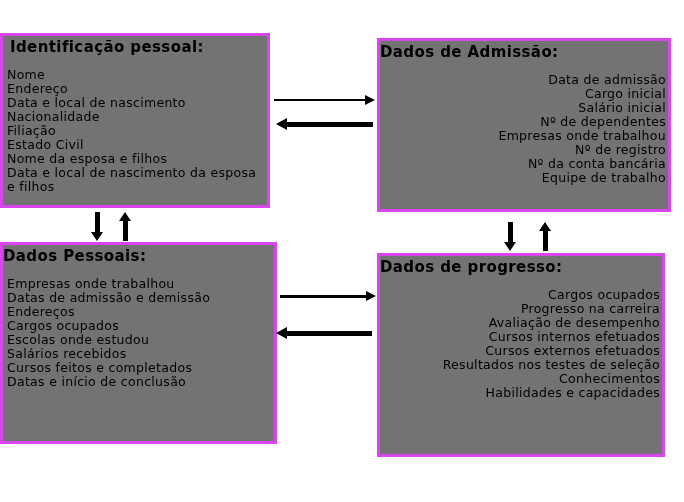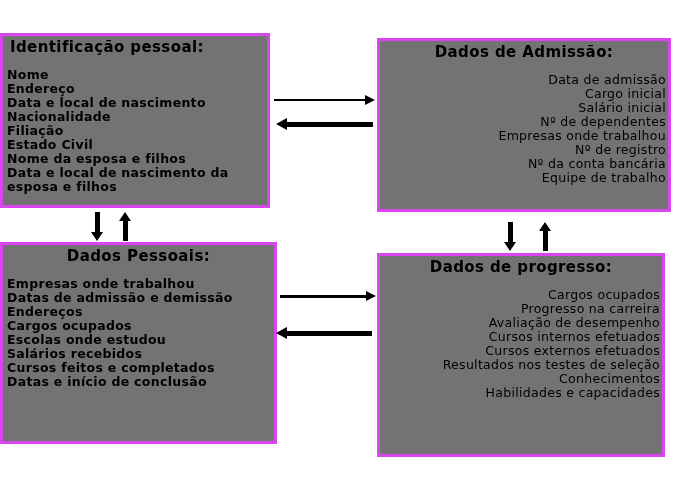--- a/index.html
+++ b/index.html
@@ -9,24 +9,24 @@
     font-family:"DejaVu Sans", sans-serif; color:#000; overflow:hidden;
   }
   .box { position:absolute; border:3px solid #d946ef; background:#737373; }
   #box-identificacao { left:0px;   top:33px;  width:270px; height:175px; }
   #box-admissao      { left:377px; top:38px;  width:294px; height:174px; }
   #box-pessoais      { left:0px;   top:242px; width:277px; height:202px; }
   #box-progresso     { left:377px; top:253px; width:288px; height:204px; }
 
   .box-title { font-weight:bold; font-size:15px; line-height:17px; letter-spacing:0.4px; padding-top:3px; white-space:nowrap; }
   .t-left   { text-align:left; padding-left:7px; }
-  .t-center { text-align:center; }
+  .t-center { }
 
   .items { margin-top:12px; font-size:12.5px; line-height:14px; letter-spacing:0.3px; }
-  .i-left   { text-align:left; padding-left:4px; padding-right:2px;font-weight:bold; }
+  .i-left   { text-align:left; padding-left:4px; padding-right:2px; }
   .i-center { text-align:right; padding:0 2px; }
 
   
   .arrow { position:absolute; display:flex; }
   .arrow.h { flex-direction:row; align-items:center; }
   .arrow.v { flex-direction:column; align-items:center; }
   .shaft-h { flex:1 1 auto; background:#000; }
   .shaft-v { flex:1 1 auto; background:#000; width:5px; }
   .head-right { width:0; height:0; border-top:5px solid transparent; border-bottom:5px solid transparent; border-left:10px solid #000; }
   .head-left  { width:0; height:0; border-top:6px solid transparent; border-bottom:6px solid transparent; border-right:11px solid #000; }

